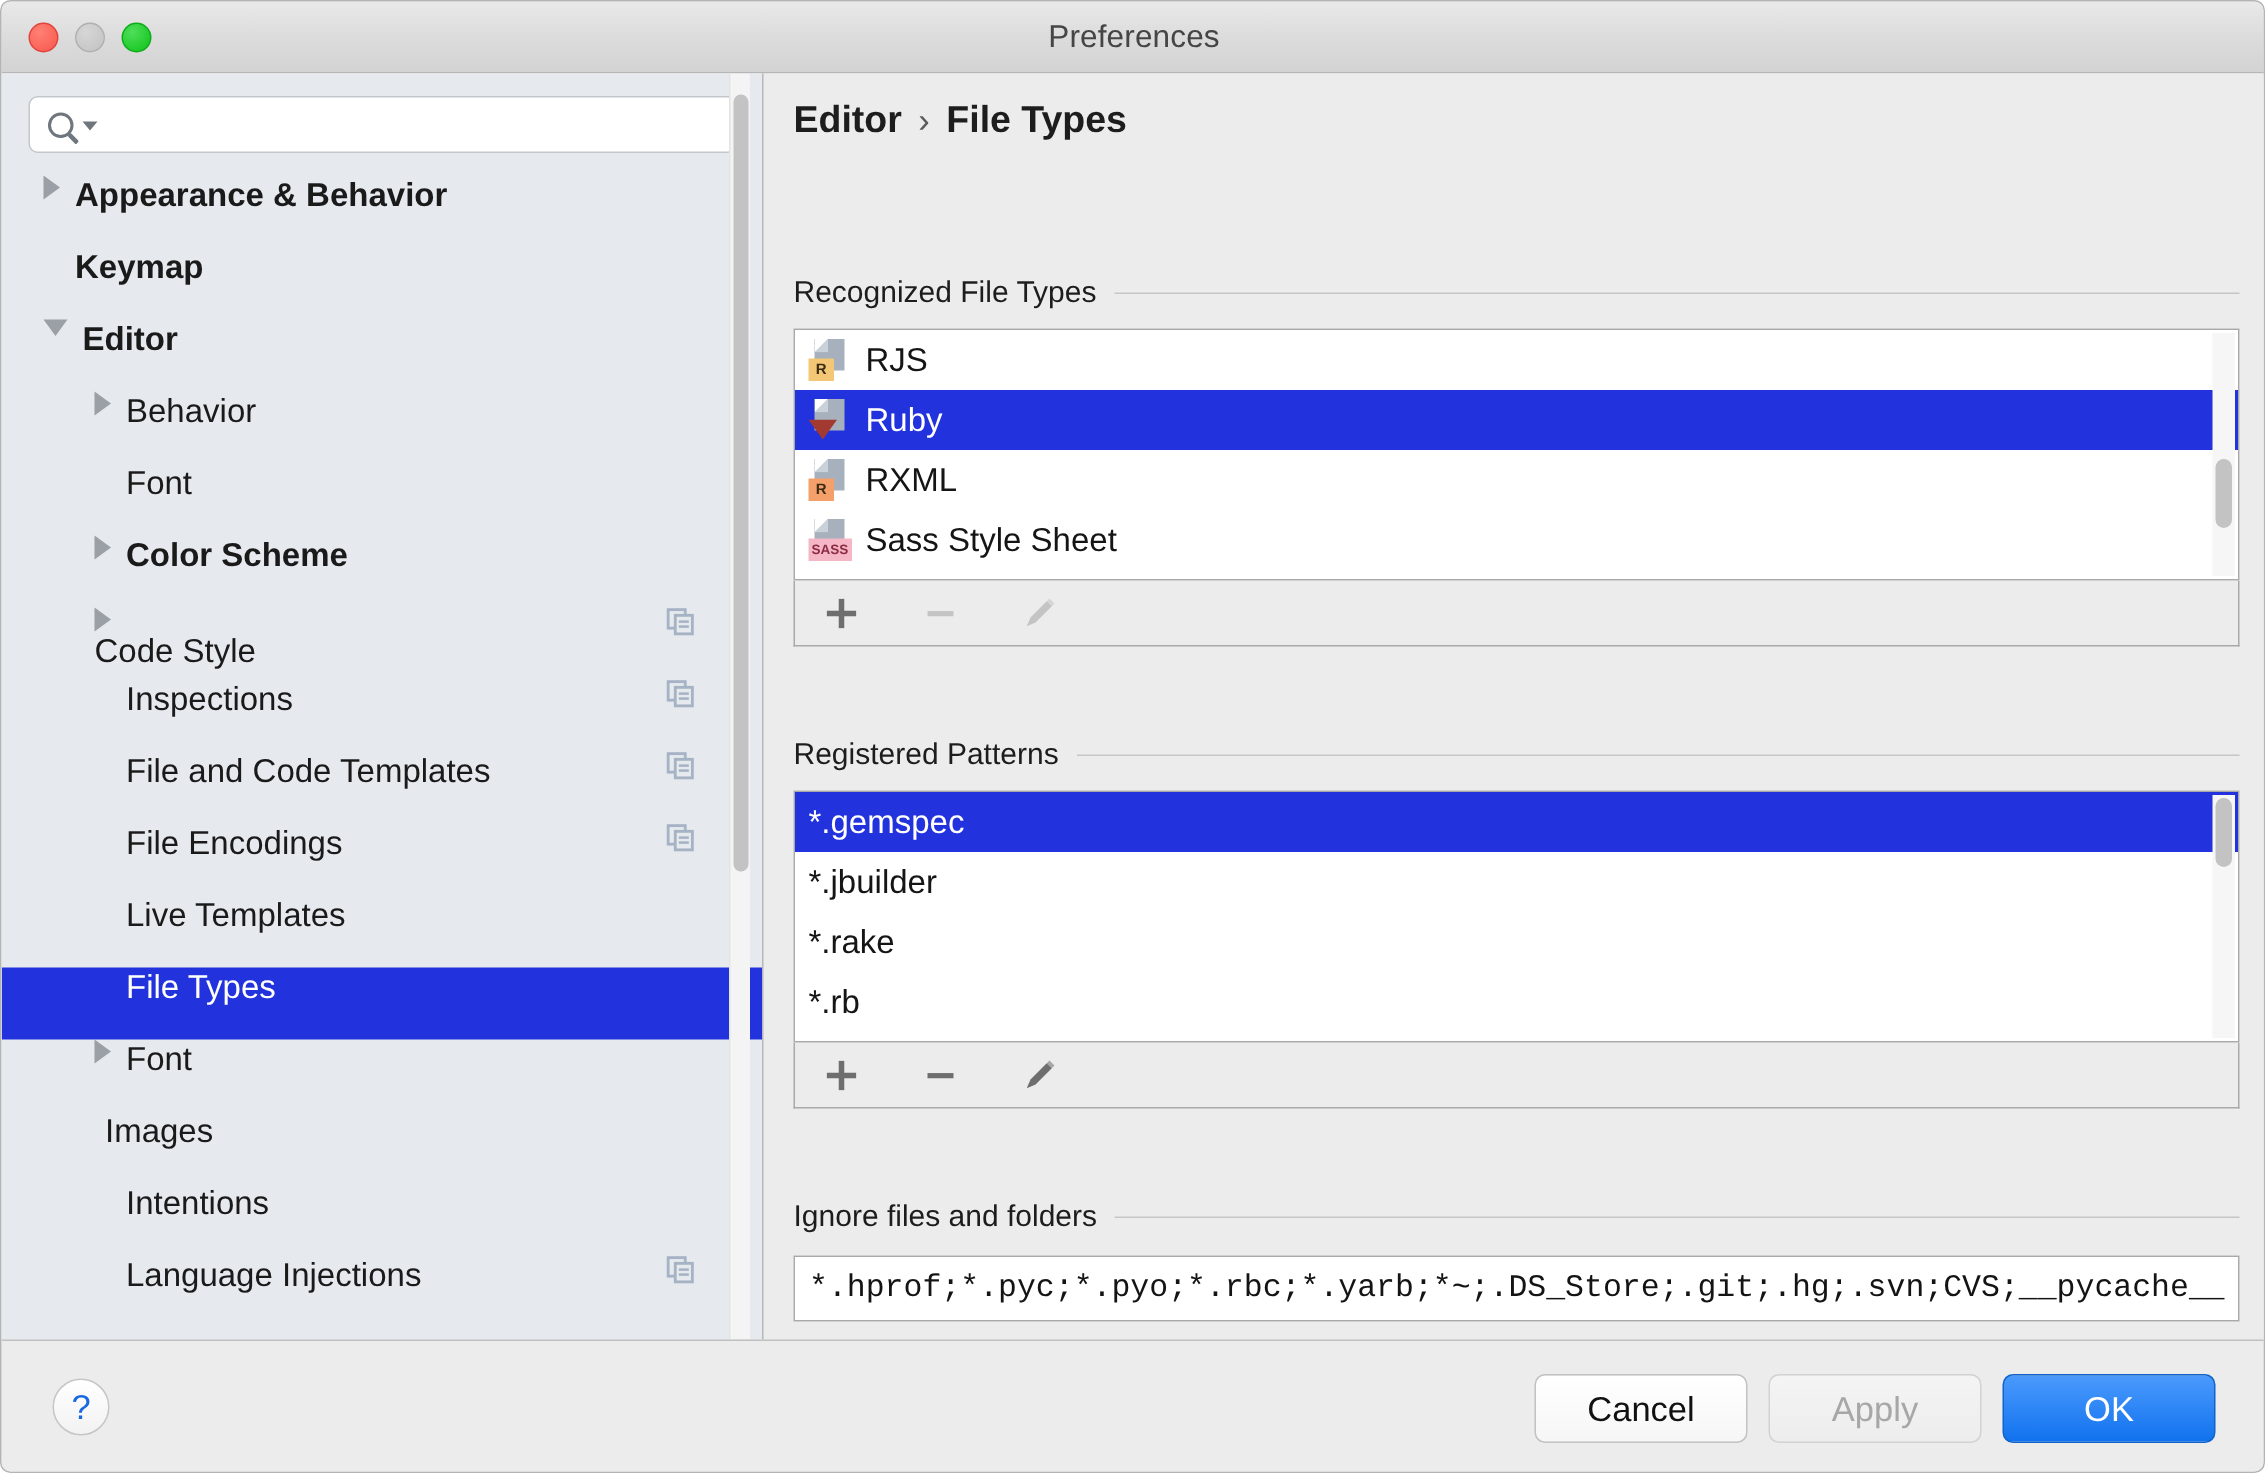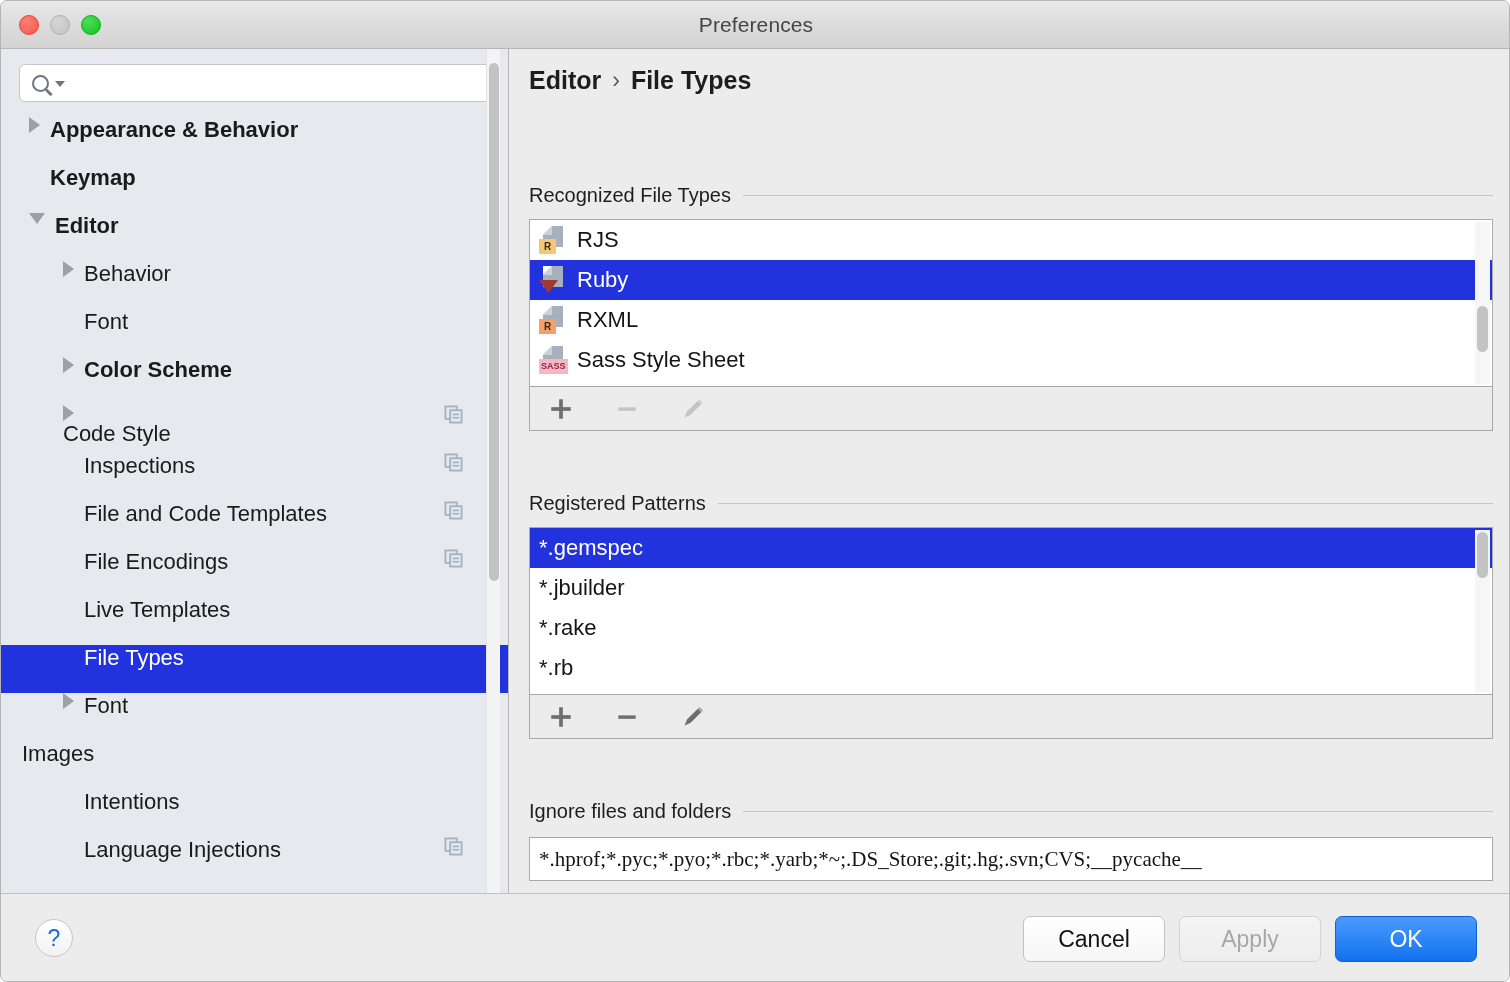--- a/index.html
+++ b/index.html
@@ -337,21 +337,21 @@
     background: #a33a32;
     clip-path: polygon(0 18%, 100% 18%, 50% 100%);
   }
 
   .ignore-input {
     margin-top: 12px;
     width: 964px;
     height: 44px;
     background: #ffffff;
     border: 1px solid #a9a9a9;
-    font-family: Liberation Serif, serif;
+    font-family: Liberation Mono, monospace;
     font-size: 21px;
     color: #141414;
     padding: 0 9px;
     outline: none;
   }
 
   
   .bottombar {
     position: absolute;
     left: 0; top: 892px;
@@ -503,21 +503,21 @@
             <span class="tree-label">Live Templates</span>
           </div>
           <div class="tree-item selected" style="padding-left: 62px;">
             <span class="arrow none"></span>
             <span class="tree-label">File Types</span>
           </div>
           <div class="tree-item" style="padding-left: 62px;">
             <span class="arrow collapsed"></span>
             <span class="tree-label">Font</span>
           </div>
-          <div class="tree-item" style="">
+          <div class="tree-item" style=" margin-left: 48px;">
             <span class="arrow none"></span>
             <span class="tree-label">Images</span>
           </div>
           <div class="tree-item" style="padding-left: 62px;">
             <span class="arrow none"></span>
             <span class="tree-label">Intentions</span>
           </div>
           <div class="tree-item" style="padding-left: 62px;">
             <span class="arrow none"></span>
             <span class="tree-label">Language Injections</span>

